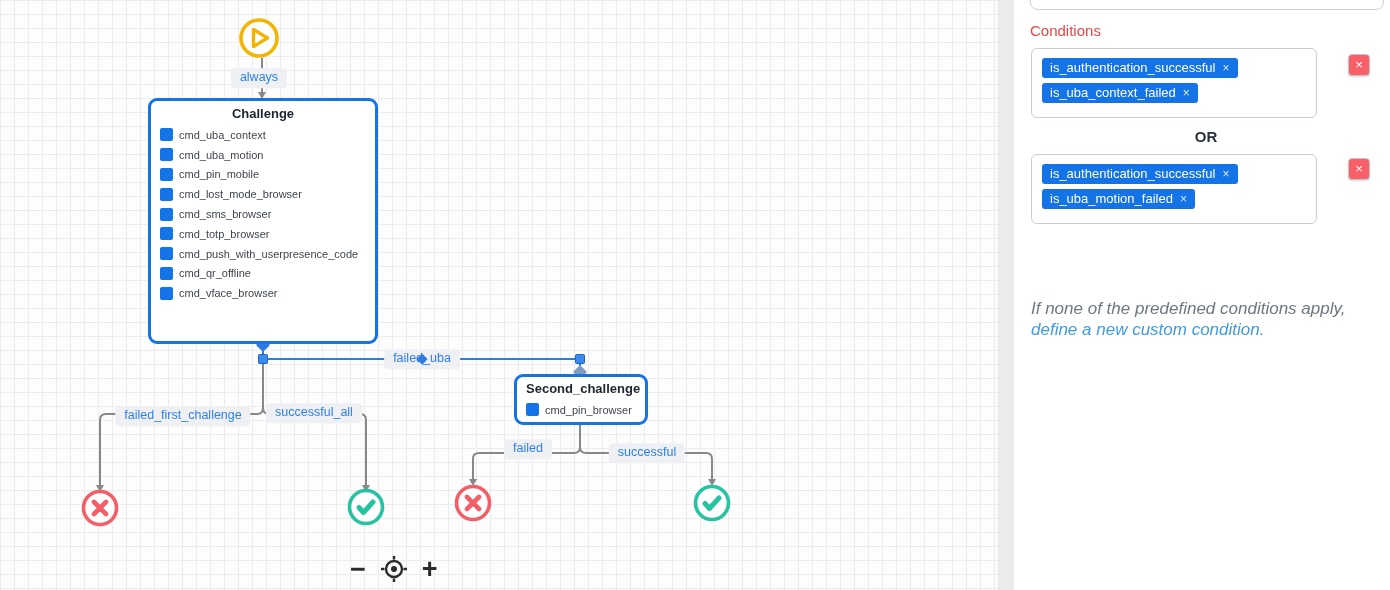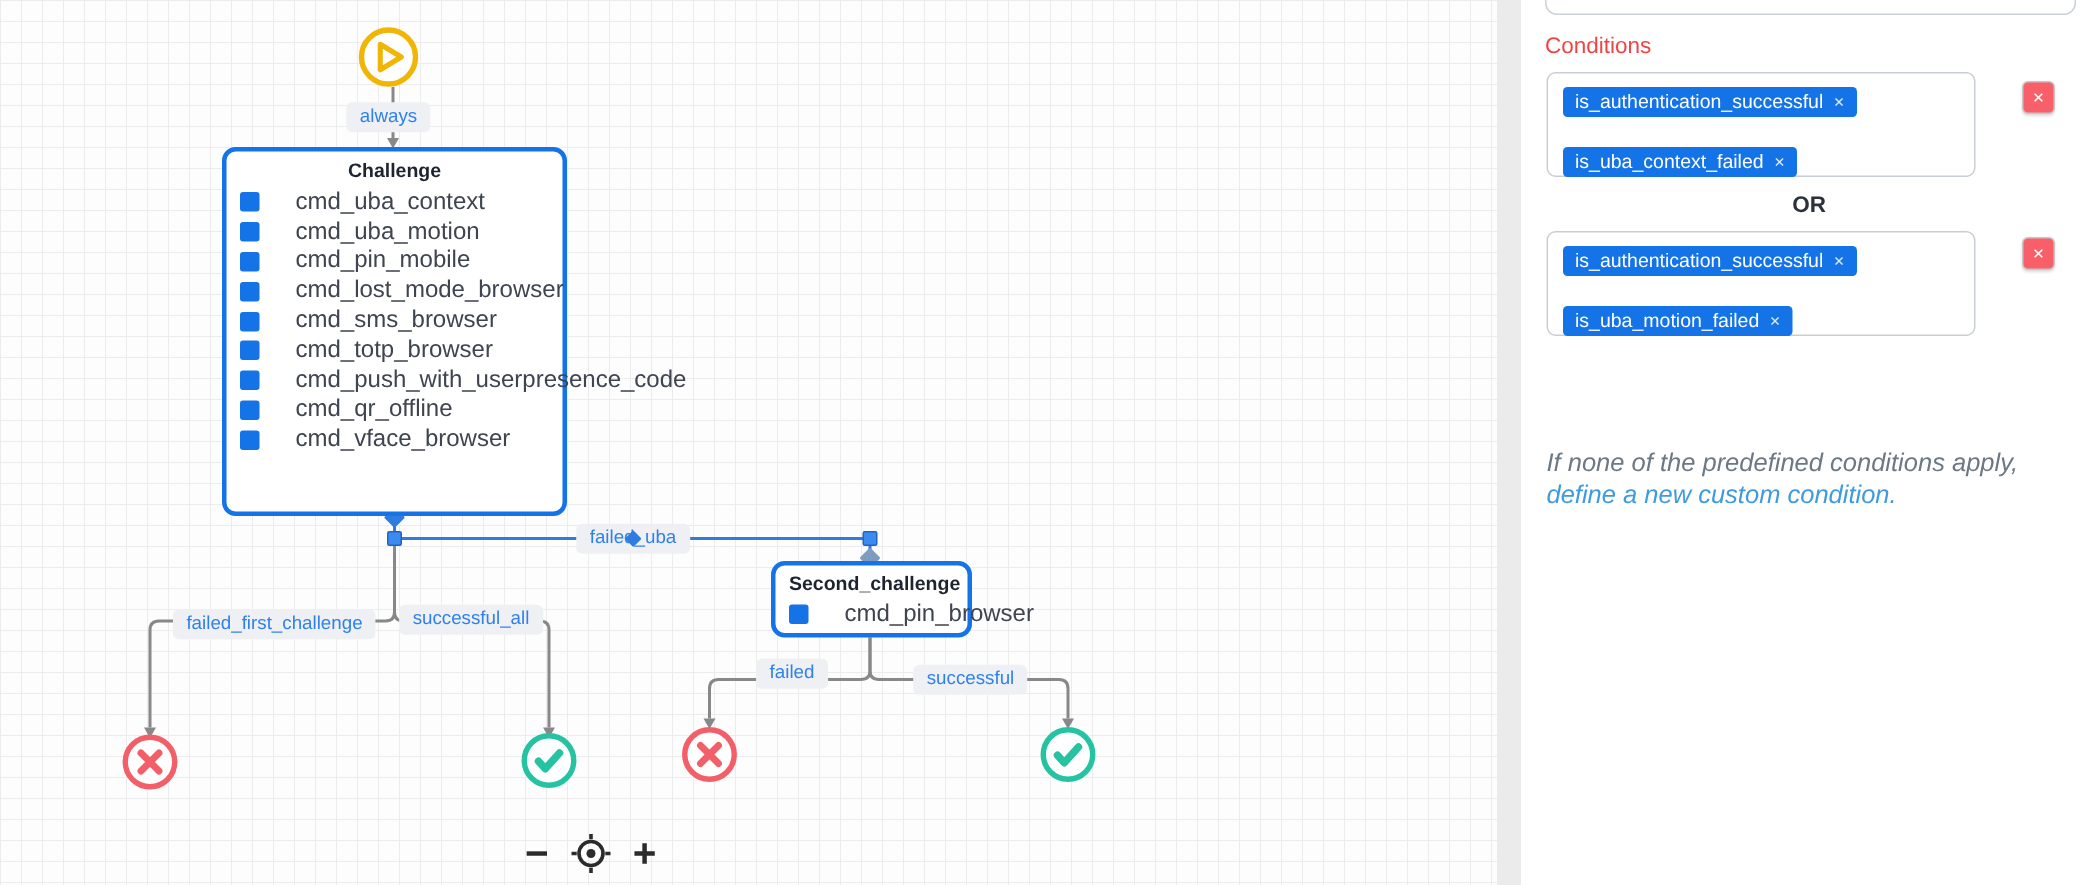--- a/index.html
+++ b/index.html
@@ -14,37 +14,37 @@
 
   .pill{position:absolute;transform:translate(-50%,-50%);background:#eef0f3;color:#2f80ed;
     font-size:12.5px;padding:3px 9px;border-radius:4px;white-space:nowrap;line-height:1.1;}
   .pill .mid-diamond{position:absolute;left:50%;top:50%;width:8px;height:8px;background:#2e7ce0;
     transform:translate(-50%,-50%) rotate(45deg);border-radius:1px;}
 
   .node{position:absolute;background:#fff;border:3px solid #1573e8;border-radius:9px;box-sizing:border-box;
     padding:5px 9px 7px;}
   .node-title{font-size:13px;font-weight:bold;color:#1d2430;text-align:center;margin-bottom:4px;}
   .cmd-list{list-style:none;margin:0;padding:0;}
-  .cmd-list li{display:flex;align-items:center;gap:24px;height:19.8px;font-size:16px;color:#3e4450;white-space:nowrap;}
+  .cmd-list li{display:flex;align-items:center;gap:6px;height:19.8px;font-size:11px;color:#3e4450;white-space:nowrap;}
   .cmd-sq{width:13px;height:13px;background:#1573e8;border-radius:2px;flex:0 0 13px;}
 
   .endpoint{position:absolute;transform:translate(-50%,-50%);}
   .zoombar{position:absolute;left:350px;top:554px;display:flex;align-items:center;gap:14px;color:#2b2b2b;}
   .zoombar .glyph{font-size:27px;font-weight:bold;line-height:30px;cursor:pointer;user-select:none;}
 
   
   .divider{position:absolute;left:998px;top:0;width:16px;height:590px;background:#ebebeb;}
 
   
   .panel{position:absolute;left:1014px;top:0;width:376px;height:590px;background:#fff;}
   .top-partial-box{position:absolute;left:16px;top:-18px;width:352px;height:26px;
     border:1px solid #ccd1d7;border-radius:8px;background:#fff;}
   .panel-heading{position:absolute;left:16px;top:22px;font-size:15px;color:#ef4444;}
   .cond-box{position:absolute;left:17px;width:286px;height:70px;border:1px solid #c9ced4;border-radius:6px;
-    box-sizing:border-box;padding:9px 10px;display:flex;flex-direction:column;align-items:flex-start;gap:20px;background:#fff;}
+    box-sizing:border-box;padding:9px 10px;display:flex;flex-direction:column;align-items:flex-start;gap:5px;background:#fff;}
   .chip{display:inline-flex;align-items:center;gap:7px;background:#1573e8;color:#fff;font-size:13px;
     padding:2px 8px 3px;border-radius:3px;white-space:nowrap;cursor:pointer;}
   .chip .x{font-size:12px;opacity:.85;}
   .del-btn{position:absolute;left:334px;width:22px;height:22px;background:#f95f69;border:1px solid #c6c6c6;
     border-radius:4px;color:#fff;font-size:13px;line-height:20px;text-align:center;cursor:pointer;
     box-shadow:0 1px 2px rgba(0,0,0,.15);box-sizing:border-box;}
   .or-label{position:absolute;left:16px;top:128px;width:352px;text-align:center;font-weight:bold;
     font-size:15px;color:#2b323c;}
   .add-btn{position:absolute;left:17px;top:247px;background:#fff;border:1px solid #c6cbd1;border-radius:4px;
     padding:6px 15px;font-size:13px;color:#38424c;cursor:pointer;font-family:"Liberation Sans",sans-serif;}

